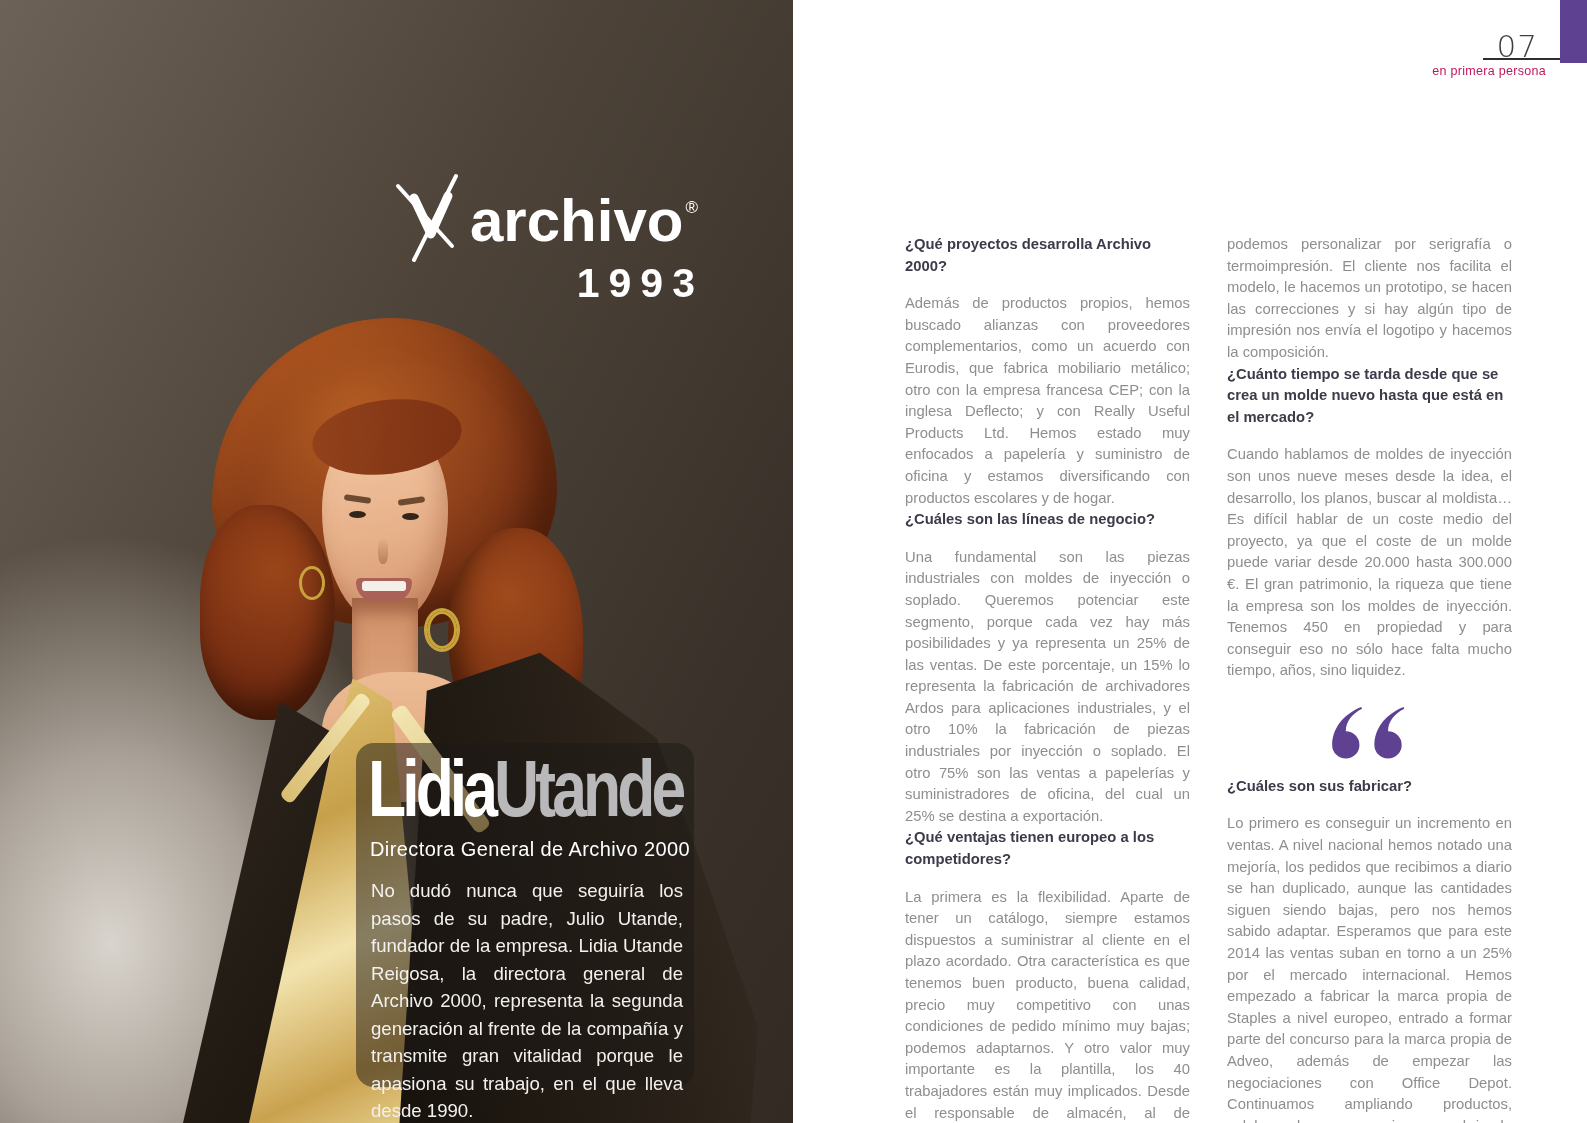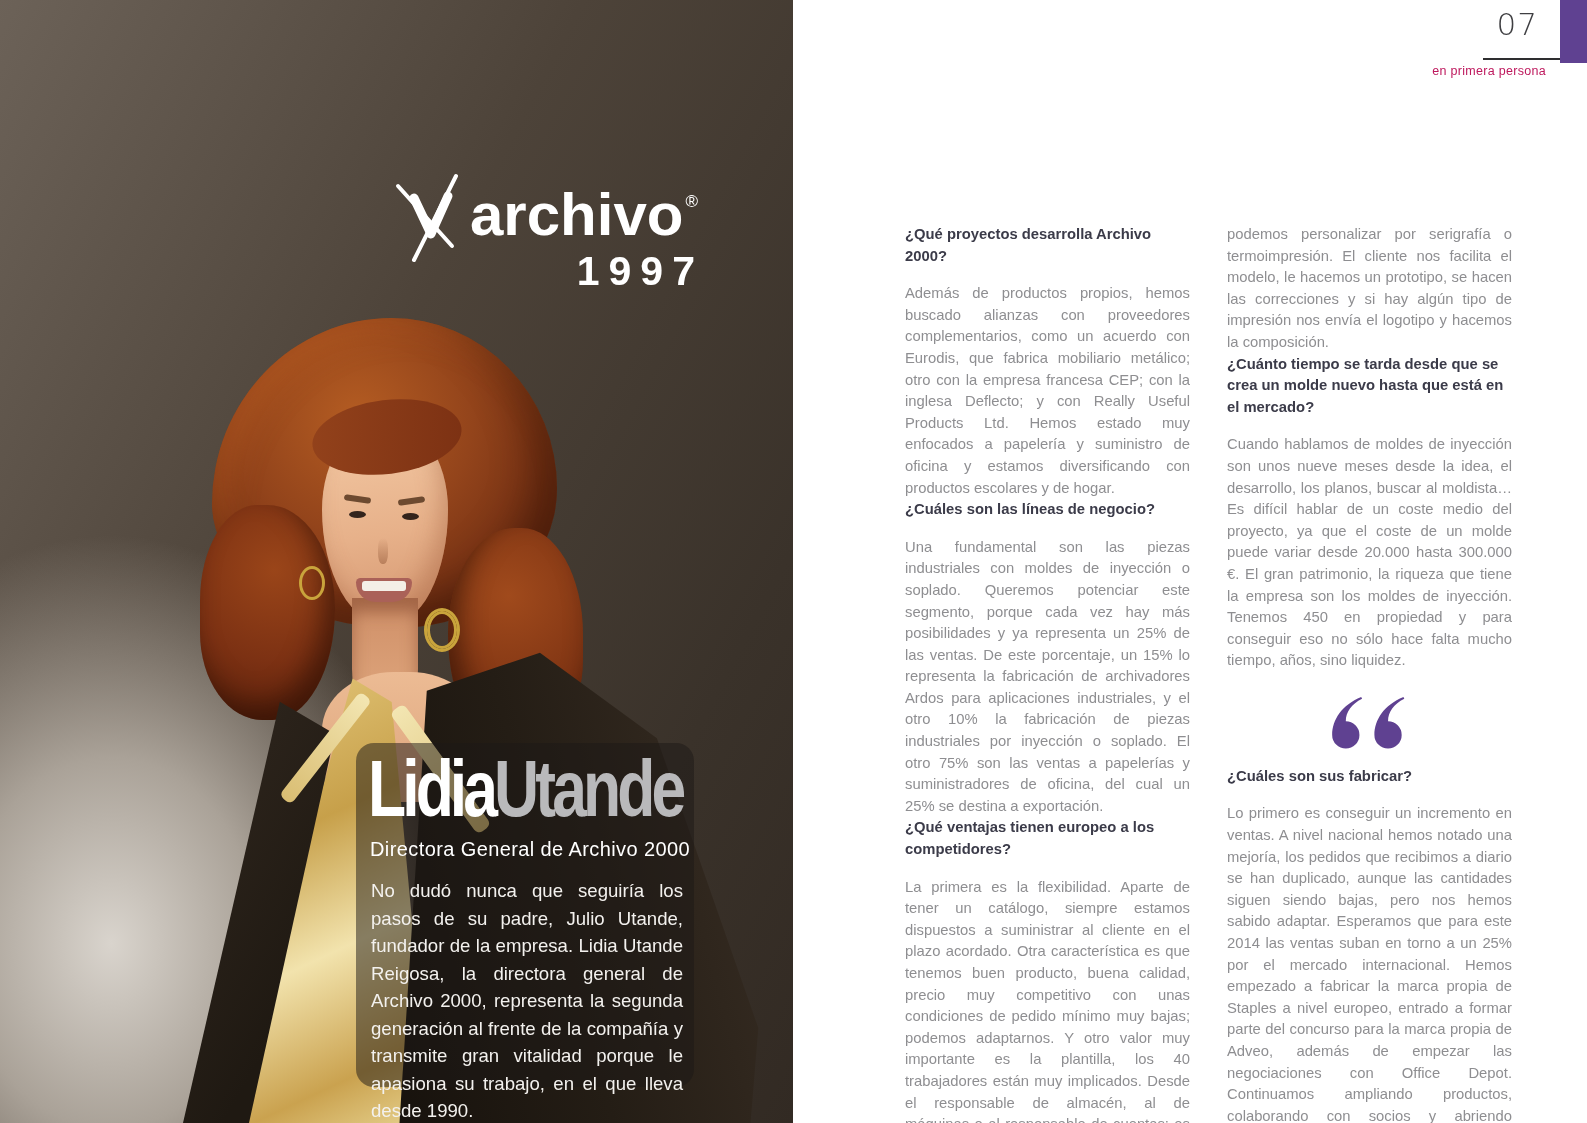--- a/index.html
+++ b/index.html
@@ -60,47 +60,47 @@
     background: linear-gradient(255deg,#3a2f25 0%,#241d15 55%,#16110c 100%);
     clip-path: polygon(12% 9%, 41% 1%, 71% 19%, 97% 80%, 95% 100%, 5% 100%); }
   .earring { border:3px solid #c9a43c; border-radius:50%; z-index:5; background:transparent; }
   #earring-l { left:299px; top:566px; width:26px; height:34px; }
   #earring-r { left:424px; top:608px; width:36px; height:44px; box-shadow: inset 0 0 0 4px rgba(201,164,60,.0), inset 0 0 0 7px #c9a43c00, inset 0 0 0 3px #c9a43c; }
 
   
   #logo { left:390px; top:168px; z-index:7; display:flex; align-items:flex-start; color:#ffffff; }
   #logo-mark { width:78px; height:100px; margin-right:2px; }
   #logo-text { display:flex; flex-direction:column; align-items:flex-end; }
-  #logo-name-row { font-weight:bold; font-size:60px; letter-spacing:0px; line-height:68px; }
+  #logo-name-row { font-weight:bold; font-size:60px; letter-spacing:0px; line-height:80px; }
   #logo-reg { font-size:17px; vertical-align:28px; font-weight:normal; margin-left:2px; }
   #logo-year { font-weight:bold; font-size:41px; letter-spacing:9px; line-height:44px; margin-right:-6px; }
 
   
   #overlay-box { left:356px; top:743px; width:338px; height:344px; z-index:6;
     background: rgba(28,24,21,.50); border-radius:18px; }
   #person-name { left:368px; top:748px; z-index:7; font-weight:bold; font-size:80px; line-height:82px;
     letter-spacing:-5px; transform:scaleX(.78); transform-origin:left top; white-space:nowrap; }
   #person-first { color:#ffffff; } #person-last { color:#b9b9bb; }
   #person-role { left:370px; top:838px; z-index:7; color:#ffffff; font-size:20px; letter-spacing:.4px; }
   #person-intro { left:371px; top:877px; width:312px; z-index:7; color:#f3f1ee;
     font-size:18.6px; line-height:1.48; text-align:justify; }
 
   
   #article-page { position:absolute; left:793px; top:0; width:794px; height:1123px; background:#ffffff; }
   #corner-accent { position:absolute; right:0; top:0; width:27px; height:63px; }
-  #page-number { position:absolute; right:49px; top:6px; font-family:"DejaVu Sans", sans-serif;
+  #page-number { position:absolute; right:49px; top:28px; font-family:"DejaVu Sans", sans-serif;
     font-weight:200; font-size:31px; color:#3f3f42; letter-spacing:1px;margin-left:39px; }
   #header-rule { position:absolute; right:27px; top:58px; width:77px; height:0; border-top:2px solid #2e2e30; }
   #section-label { position:absolute; right:41px; top:64px; font-size:12.5px; color:#be185d; letter-spacing:.3px; }
 
   .col { position:absolute; top:219px; width:285px; font-size:14.8px; line-height:1.46;
     text-align:justify; color:#8e8e91; }
   #col-1 { left:112px; } #col-2 { left:434px; }
   .question { font-weight:bold; color:#3b3b49; text-align:left; }
-  .col > .qa:first-child .question, .col > p:first-child { margin-top:5px; }
+  .col > .qa:first-child .question, .col > p:first-child { margin-top:15px; }
   .answer, .continuation { margin-top:16px; }
 
   #quote-block { margin:24px 0 8px; text-align:center; }
   #quote-icon { display:block; margin:0 auto 6px; }
   #pull-quote { font-family:"DejaVu Serif", serif; font-style:italic; font-size:17px; line-height:1.35;
     color:#5f4191; text-align:center; padding:0 4px; }
 </style>
 </head>
 <body>
 
@@ -133,21 +133,21 @@
     </div>
 
     <div class="ph" id="logo">
       <svg id="logo-mark" viewBox="0 0 78 100">
         <line x1="8" y1="18" x2="62" y2="78" stroke="#ffffff" stroke-width="4" stroke-linecap="round"></line>
         <line x1="66" y1="8" x2="24" y2="92" stroke="#ffffff" stroke-width="4" stroke-linecap="round"></line>
         <path d="M24 30 L41 66 L58 28" fill="none" stroke="#ffffff" stroke-width="9" stroke-linecap="round" stroke-linejoin="round"></path>
       </svg>
       <div id="logo-text">
         <div id="logo-name-row"><span>archivo</span><sup id="logo-reg">®</sup></div>
-        <div id="logo-year">1997</div>
+        <div id="logo-year">1993</div>
       </div>
     </div>
 
     <div class="ph" id="overlay-box"></div>
     <div class="ph" id="person-name"><span id="person-first">Lidia</span><span id="person-last">Utande</span></div>
     <div class="ph" id="person-role">Directora General de Archivo 2000</div>
     <div class="ph" id="person-intro">No dudó nunca que seguiría los pasos de su padre, Julio Utande, fundador de la empresa. Lidia Utande Reigosa, la directora general de Archivo 2000, representa la segunda generación al frente de la compañía y transmite gran vitalidad porque le apasiona su trabajo, en el que lleva desde 1990.</div>
   </div>
 
   <div id="article-page">

